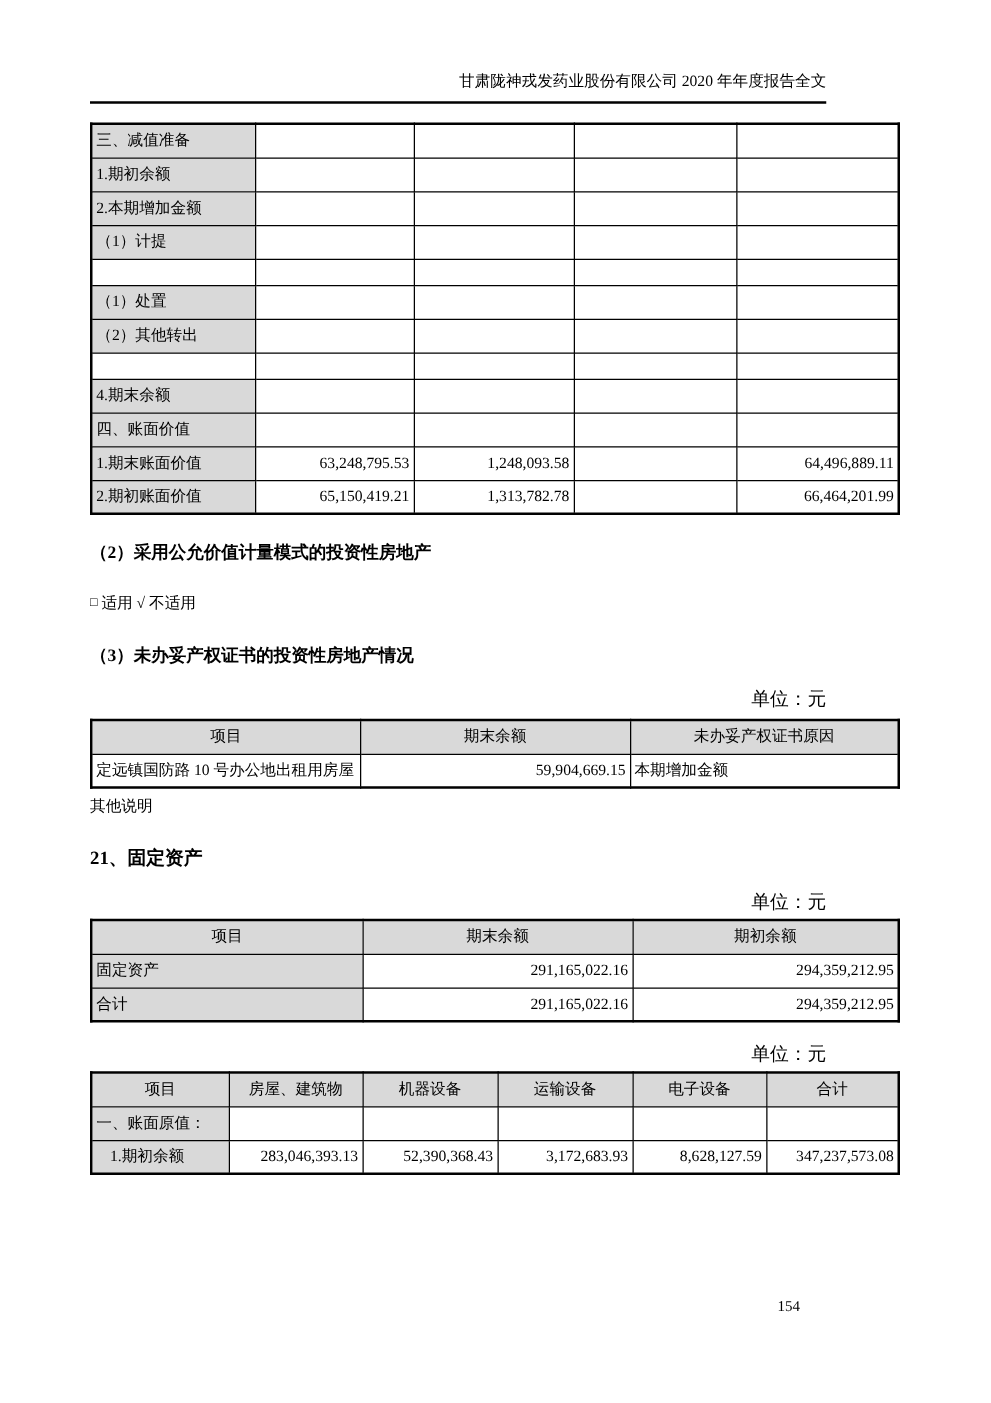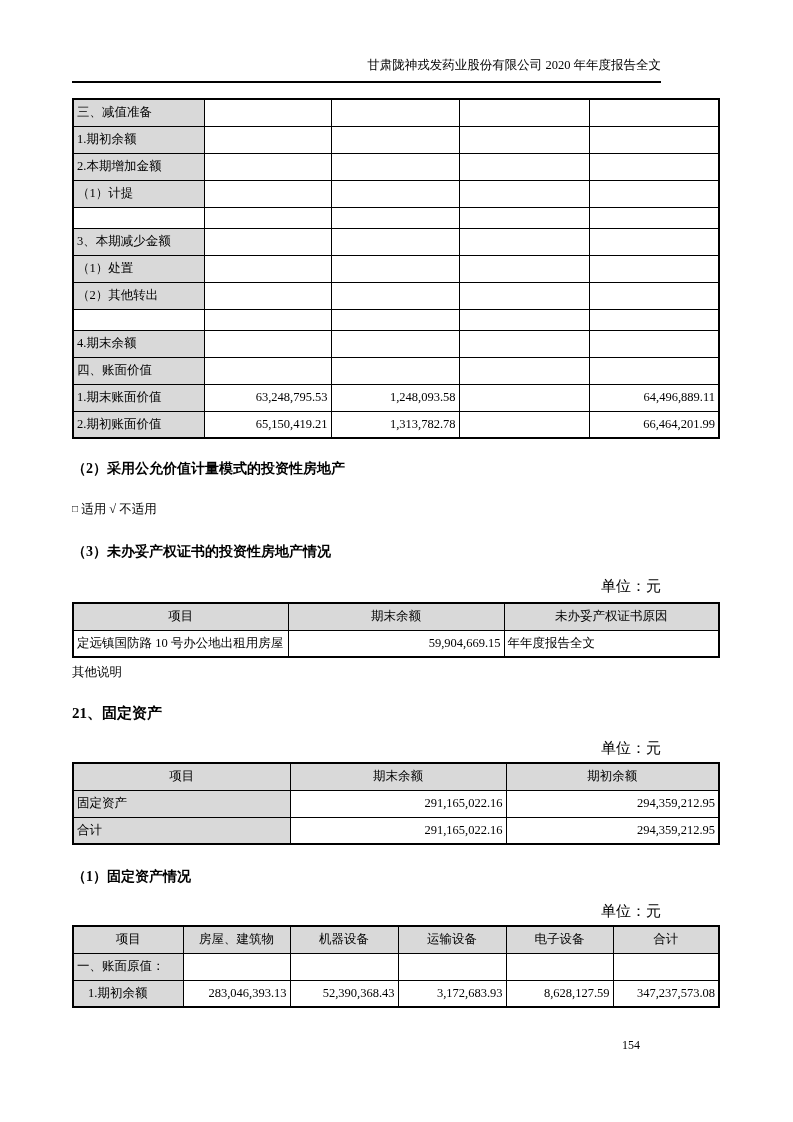--- a/index.html
+++ b/index.html
@@ -143,27 +143,20 @@
           <td class="num"></td>
         </tr>
         <tr class="short">
           <td class="lbl"></td>
           <td class="num"></td>
           <td class="num"></td>
           <td class="num"></td>
           <td class="num"></td>
         </tr>
         <tr>
-          <td class="lbl shade in1">3、本期减少金额</td>
-          <td class="num"></td>
-          <td class="num"></td>
-          <td class="num"></td>
-          <td class="num"></td>
-        </tr>
-        <tr>
           <td class="lbl shade in2">（1）处置</td>
           <td class="num"></td>
           <td class="num"></td>
           <td class="num"></td>
           <td class="num"></td>
         </tr>
         <tr>
           <td class="lbl shade in2">（2）其他转出</td>
           <td class="num"></td>
           <td class="num"></td>
@@ -231,21 +224,21 @@
         <tr>
           <th>项目</th>
           <th>期末余额</th>
           <th>未办妥产权证书原因</th>
         </tr>
       </thead>
       <tbody>
         <tr>
           <td class="lbl" style="padding-left:3px">定远镇国防路 10 号办公地出租用房屋</td>
           <td class="num">59,904,669.15</td>
-          <td class="lbl" style="padding-left:3px">年年度报告全文</td>
+          <td class="lbl" style="padding-left:3px">本期增加金额</td>
         </tr>
       </tbody>
     </table>
 
     <div class="note-line">其他说明</div>
 
     <h3 class="h-sub h-21">21、固定资产</h3>
 
     <div class="unit-line">单位：元</div>
 
@@ -269,21 +262,20 @@
           <td class="num">294,359,212.95</td>
         </tr>
         <tr>
           <td class="lbl shade">合计</td>
           <td class="num">291,165,022.16</td>
           <td class="num">294,359,212.95</td>
         </tr>
       </tbody>
     </table>
 
-    <h3 class="h-sub h-fa1">（1）固定资产情况</h3>
 
     <div class="unit-line">单位：元</div>
 
     <table class="t t4">
       <colgroup>
         <col style="width:110px">
           <col style="width:107px">
           <col style="width:108px">
           <col style="width:108px">
           <col style="width:107px">

